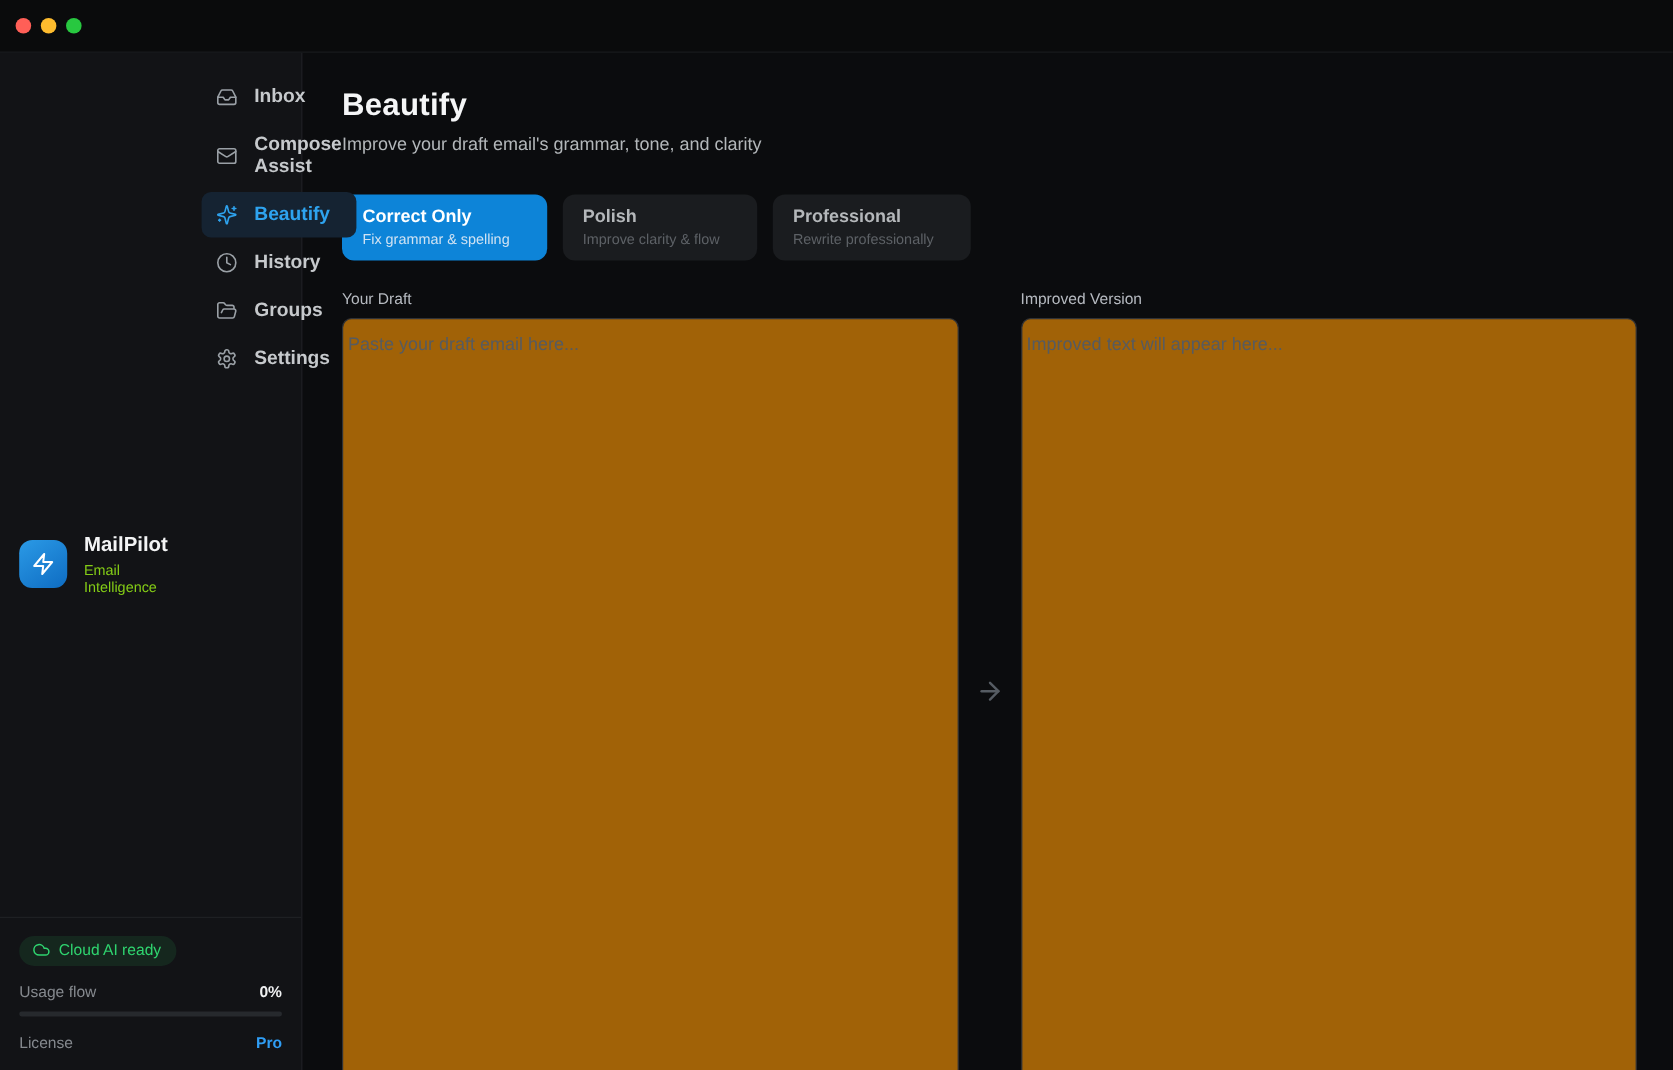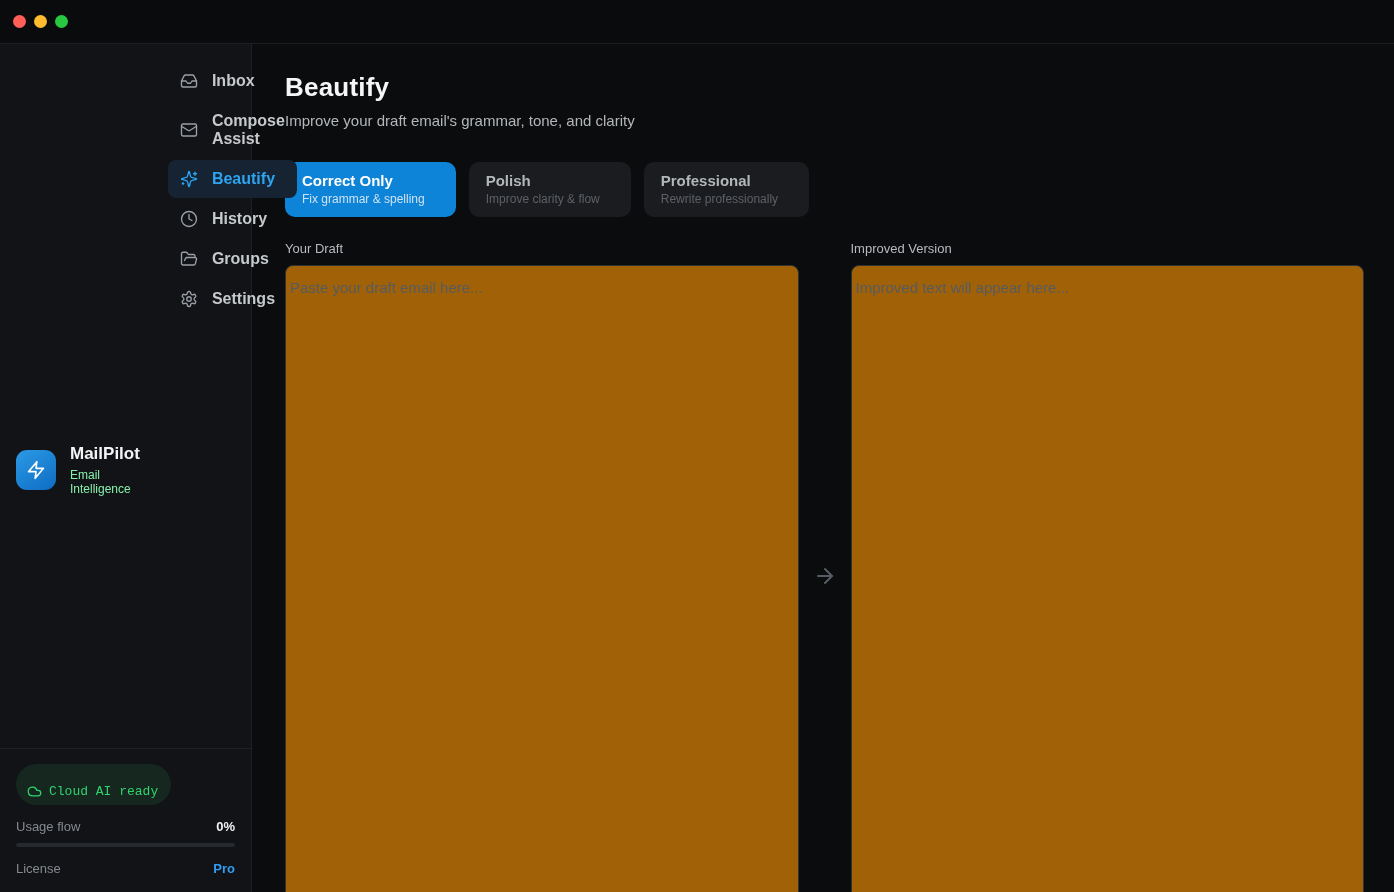--- a/index.html
+++ b/index.html
@@ -19,33 +19,33 @@
   
   .body { flex:1; display:flex; min-height:0; }
 
   
   .sidebar { width:252px; flex:0 0 252px; background:#121316; border-right:1px solid #1e2023;
              display:flex; flex-direction:row; position:relative; }
   .brand { display:flex; align-items:center; gap:14px; padding:18px 16px 14px 16px; }
   .logo { width:40px; height:40px; border-radius:11px; background:linear-gradient(145deg,#2b9ae6,#0e6cc2);
           display:flex; align-items:center; justify-content:center; flex:0 0 40px; }
   .brand-name { font-size:17px; font-weight:700; color:#f3f4f5; line-height:1.2; }
-  .brand-tagline { font-size:12px; color:#86efac; margin-top:3px; }
+  .brand-tagline { font-size:12px; color:#84cc16; margin-top:3px; }
 
   .nav { margin-top:16px; }
   .nav-item { display:flex; align-items:center; gap:14px; margin:2px 12px; padding:10px 12px;
               border-radius:8px; color:#c6c9cc; font-size:16px; cursor:pointer;font-weight:bold; }
   .nav-item .nicon { display:flex; color:#9aa0a6; }
   .nav-item.active { background:#152332; color:#2ea3ef; }
   .nav-item.active .nicon { color:#2ea3ef; }
 
   .sidebar-footer { position:absolute; left:0; right:0; bottom:0; border-top:1px solid #1e2023;
                     padding:15px 16px 16px 16px; }
   .badge { display:inline-flex; align-items:center; gap:7px; background:rgba(46,212,111,0.10);
-           color:#2fd46f; font-size:13px; padding:20px 13px 6px 11px; border-radius:999px;font-family:Liberation Mono, monospace; }
+           color:#2fd46f; font-size:13px; padding:4px 13px 6px 11px; border-radius:999px; }
   .meta-row { display:flex; justify-content:space-between; align-items:baseline; margin-top:14px; }
   .meta-label { font-size:13px; color:#85898e; }
   .meta-value { font-size:13px; font-weight:700; color:#f0f1f2; }
   .meta-value.pro { color:#2f9df4; }
   .progress { margin-top:9px; height:4px; border-radius:2px; background:#26292d; overflow:hidden; }
   .progress-fill { height:100%; background:#2f9df4; width:0; }
 
   
   .main { flex:1; padding:28px 30px 0 33px; background:#0b0c0e; display:flex; flex-direction:column; }
   .page-title { font-size:26px; font-weight:700; color:#f5f6f7; letter-spacing:0.2px; }

